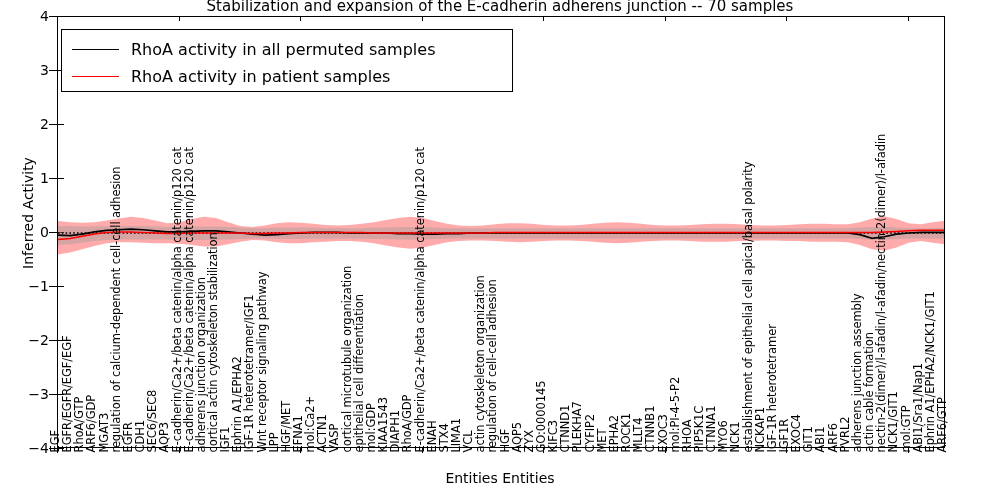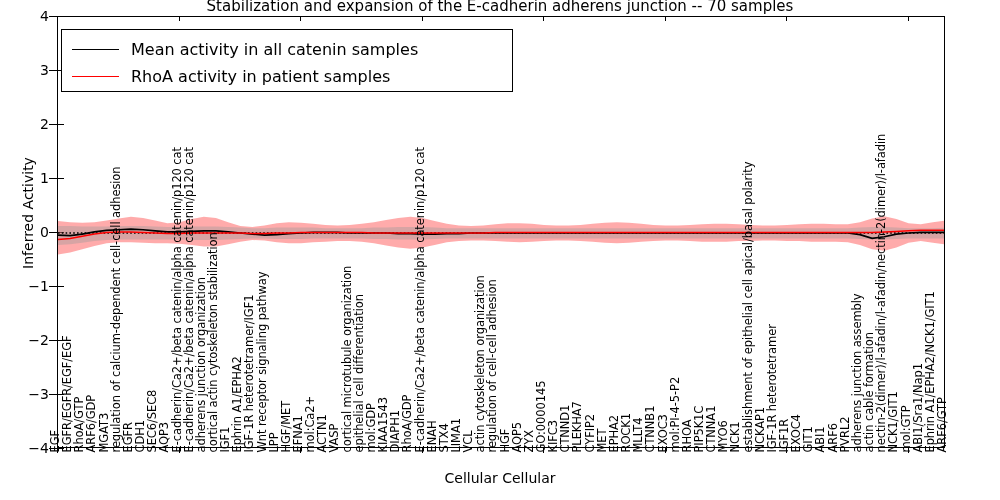--- a/index.html
+++ b/index.html
@@ -104,21 +104,21 @@
   svg.data-layer{position:absolute;left:0;top:0;}
 </style>
 </head>
 <body>
 
 <div id="root">
 
   <div class="chart-title">Stabilization and expansion of the E-cadherin adherens junction -- 70 samples</div>
 
   <div class="ylabel">Inferred Activity</div>
-  <div class="xlabel">Cellular Cellular</div>
+  <div class="xlabel">Entities Entities</div>
 
   <div id="y-ticks">
       <div class="ytick-mark" style="top: 448px;"></div>
       <div class="ytick-mark inner" style="top: 448px;"></div>
       <div class="ytick-label" style="top: 448px;">−4</div>
       <div class="ytick-mark" style="top: 394px;"></div>
       <div class="ytick-mark inner" style="top: 394px;"></div>
       <div class="ytick-label" style="top: 394px;">−3</div>
       <div class="ytick-mark" style="top: 340px;"></div>
       <div class="ytick-mark inner" style="top: 340px;"></div>
@@ -246,21 +246,21 @@
       <div class="cat-label" style="left: 899.397px; bottom: 48px;">NCK1/GIT1</div>
       <div class="cat-label" style="left: 911.548px; bottom: 48px;">mol:GTP</div>
       <div class="cat-label" style="left: 923.699px; bottom: 48px;">ABI1/Sra1/Nap1</div>
       <div class="cat-label" style="left: 935.849px; bottom: 48px;">Ephrin A1/EPHA2/NCK1/GIT1</div>
       <div class="cat-label" style="left: 948px; bottom: 48px;">ARF6/GTP</div>
     </div>
 
   <div class="legend">
     <div class="legend-row">
       <span class="legend-line black"></span>
-      <span class="legend-text">Mean activity in all catenin samples</span>
+      <span class="legend-text">RhoA activity in all permuted samples</span>
     </div>
     <div class="legend-row">
       <span class="legend-line red"></span>
       <span class="legend-text">RhoA activity in patient samples</span>
     </div>
   </div>
 
 </div>
 
 </body></html>

